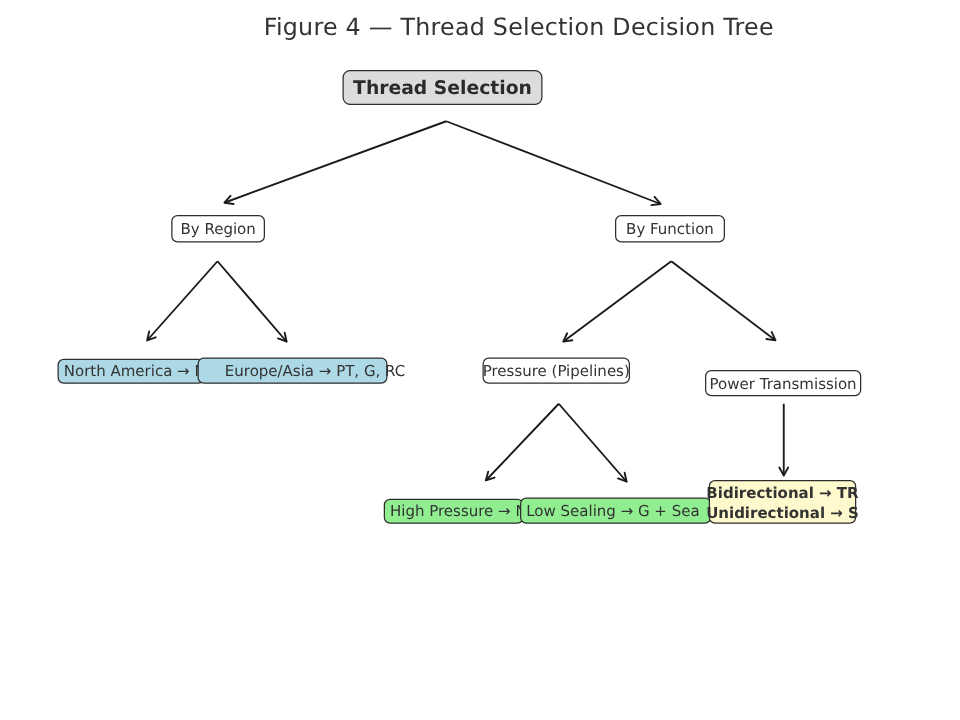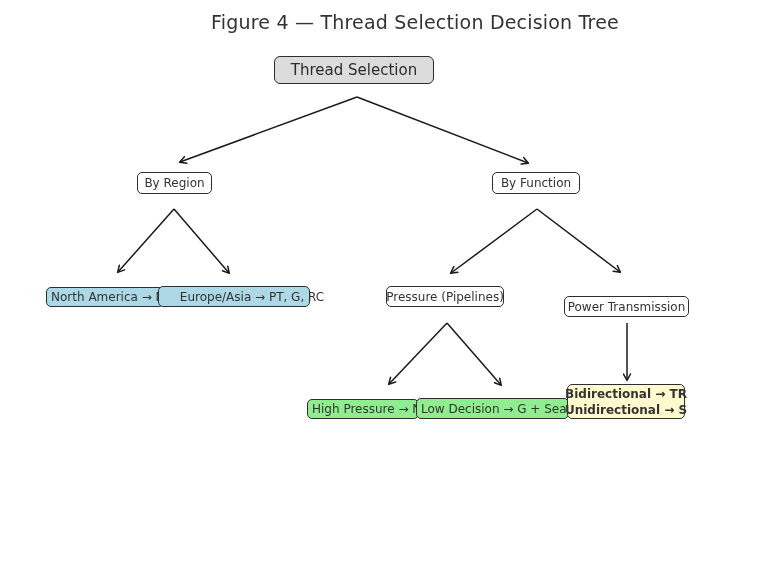--- a/index.html
+++ b/index.html
@@ -37,21 +37,21 @@
     display: flex;
     align-items: center;
     justify-content: center;
     white-space: nowrap;
     line-height: 1;
   }
   .node.root {
     border-width: 1.8px;
     border-radius: 6px;
     background: #dcdcdc;
-    font-weight: normal;
+    font-weight: bold;
     font-size: 15px;
     color: #2b2b2b;
   }
   .node.leaf-left {
     justify-content: flex-start;
     padding-left: 4px;
     overflow: hidden;
   }
   .node.multiline {
     flex-direction: column;
@@ -114,20 +114,20 @@
   <div class="node leaf-left" id="north-america-node">North America → N</div>
 
   <div class="node" id="europe-asia-node">Europe/Asia → PT, G, RC</div>
 
   <div class="node" id="sealing-node">Pressure (Pipelines)</div>
 
   <div class="node" id="power-node">Power Transmission</div>
 
   <div class="node leaf-left" id="high-pressure-node">High Pressure → N</div>
 
-  <div class="node leaf-left" id="low-pressure-node">Low Decision → G + Sea</div>
+  <div class="node leaf-left" id="low-pressure-node">Low Sealing → G + Sea</div>
 
   <div class="node multiline" id="direction-node">
     <span>Bidirectional → TR</span>
     <span>Unidirectional → S</span>
   </div>
 
 </div>
 
 </body></html>

